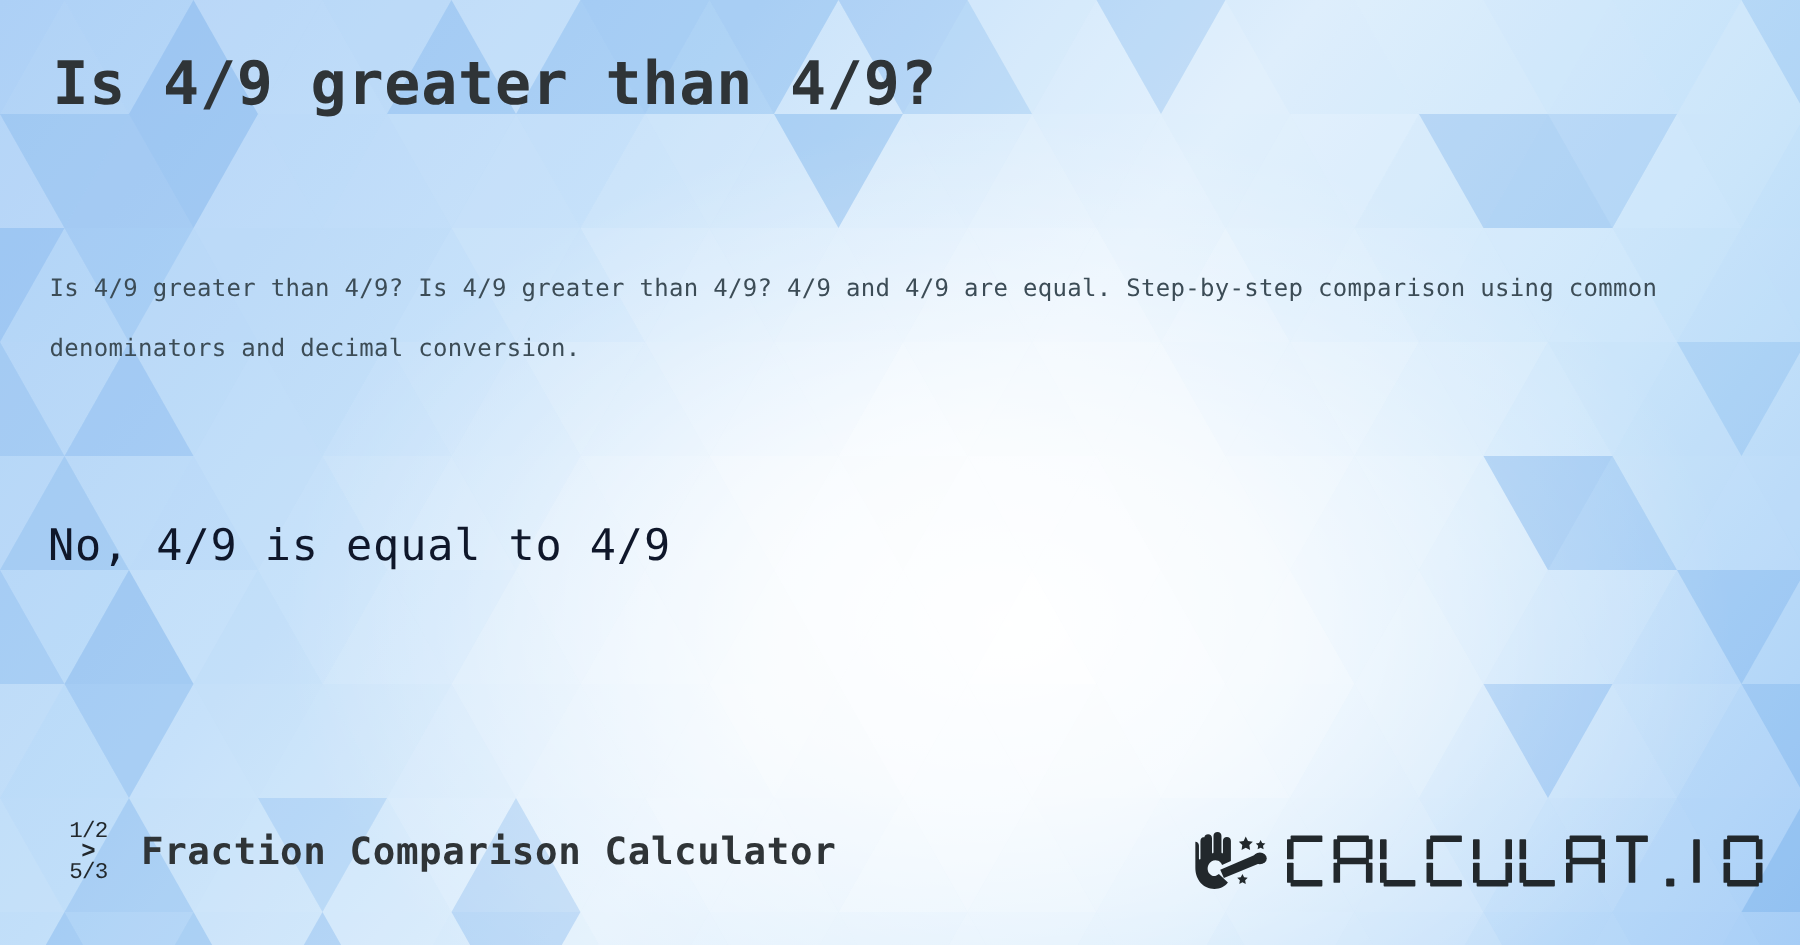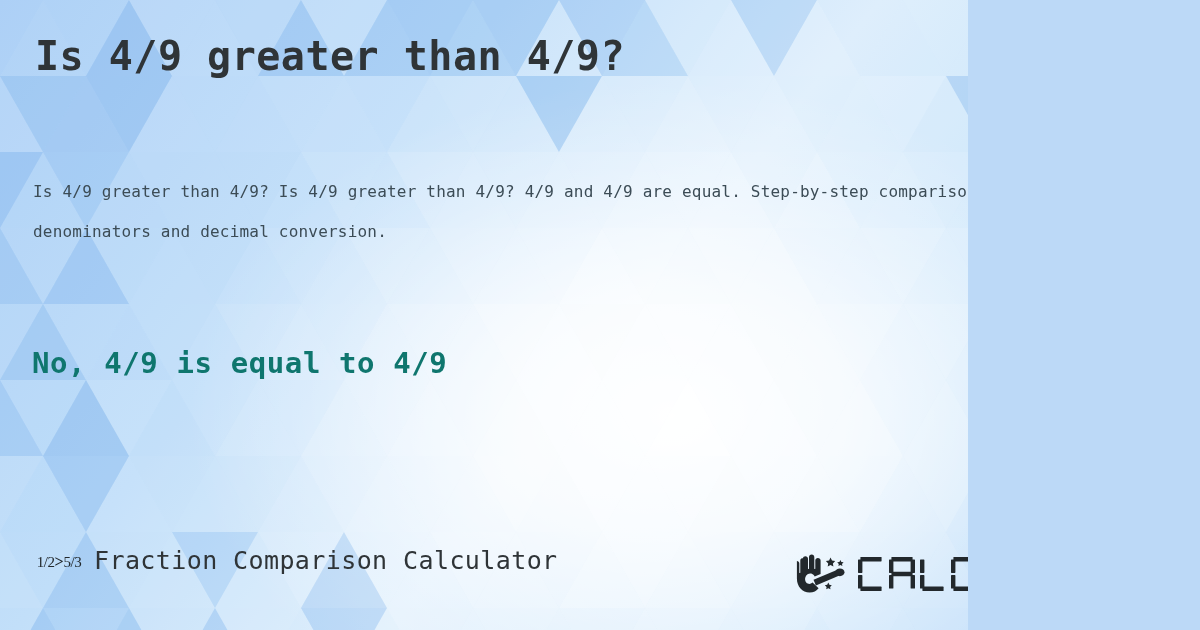--- a/index.html
+++ b/index.html
@@ -9,21 +9,21 @@
   body {
     width: 1200px;
     height: 630px;
     overflow: hidden;
     font-family: "DejaVu Sans Mono", "Liberation Mono", monospace;
     background: #bcd9f7;
   }
 
   #page {
     position: relative;
-    width: 968px;
+    width: 1200px;
     height: 630px;
     overflow: hidden;
   }
 
   
   #bg-layer {
     position: absolute;
     inset: 0;
     width: 1200px;
     height: 630px;
@@ -68,22 +68,22 @@
     color: #3c4c56;
     letter-spacing: 0.2px;
   }
 
   .answer {
     position: absolute;
     left: 32px;
     top: 343px;
     width: 1120px;
     font-size: 29px;
-    font-weight: bold;
-    color: #0f766e;
+    font-weight: normal;
+    color: #0f172a;
     letter-spacing: 0.6px;
     line-height: 40px;
     white-space: nowrap;
   }
 
   
   .footer {
     position: absolute;
     left: 0;
     top: 540px;
@@ -95,40 +95,40 @@
     position: absolute;
     left: 38px;
     top: 6px;
     display: flex;
     align-items: center;
   }
 
   .frac-icon {
     width: 42px;
     display: flex;
-    flex-direction: row;
+    flex-direction: column;
     align-items: center;
-    justify-content: center;
+    justify-content: flex-start;
     color: #22282c;
     font-size: 15px;
     line-height: 14px;
-    font-family: Liberation Serif, serif;
+    font-family: Liberation Mono, monospace;
     padding-top: 2px;
   }
   .frac-icon .f-num { letter-spacing: -0.5px; }
   .frac-icon .f-op {
     font-size: 16px;
     font-weight: bold;
     line-height: 13px;
   }
 
   .footer-label {
     margin-left: 14px;
     font-size: 25px;
-    font-weight: normal;
+    font-weight: bold;
     color: #2f3437;
     letter-spacing: 0.4px;
     white-space: nowrap;
   }
 
   
   .logo {
     position: absolute;
     right: 20px;
     top: 8px;

